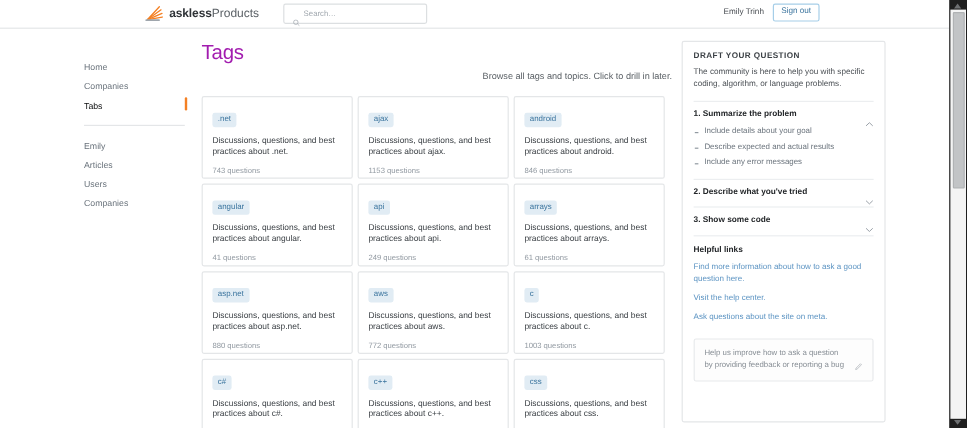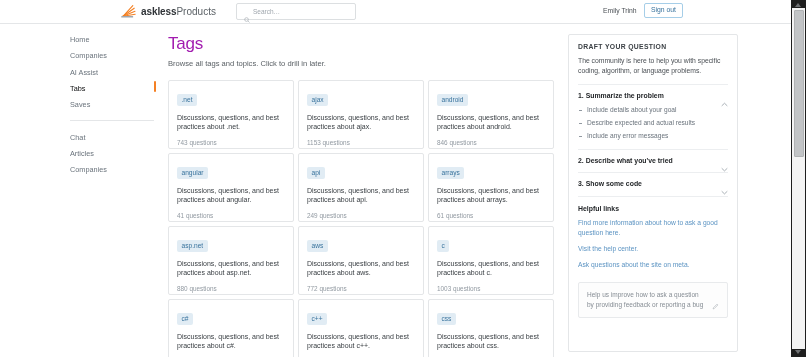--- a/index.html
+++ b/index.html
@@ -34,36 +34,36 @@
   .search-ph { font-size:6.5px; color:#9fa6ad; }
   .user-name { position:absolute; left:603px; top:7px; font-size:6.8px; color:#4a4f54; }
   .signout {
     position:absolute; left:644px; top:3px;
     font-size:6.8px; color:#39739d; background:#ffffff;
     border:1px solid #a6cee8; border-radius:2px;
     padding:3px 6px 3px 6px; line-height:1; cursor:pointer;
   }
 
   
-  .sidebar { position:absolute; left:60px; top:32px; width:100px; }
+  .sidebar { position:absolute; left:60px; top:48px; width:100px; }
   .side-item {
     position:relative; font-size:7.3px; color:#6a737c;
     padding:4.4px 0 4.4px 10px; cursor:pointer; line-height:1;
   }
   .side-item.active { color:#0c0d0e; font-weight:normal; }
   .side-item.active::after {
     content:""; position:absolute; right:4px; top:1px;
     width:1.6px; height:11px; background:#f48024; border-radius:1px;
   }
   .side-sep { height:1px; background:#e4e6e8; margin:8px 6px 8px 10px; }
 
   
   .main { position:absolute; left:168px; top:34px; width:392px; }
   .page-title { font-size:17px; font-weight:normal; color:#a21caf; line-height:1.15; letter-spacing:-0.2px; }
-  .page-sub { font-size:7.6px; color:#5b6166; margin-top:5px; }
+  .page-sub { font-size:7.6px; color:#5b6166; margin-top:5px;text-align:right; }
 
   .grid { margin-top:12px; display:grid; grid-template-columns:repeat(3,126px); column-gap:4px; row-gap:4px; }
   .tagcard {
     background:#ffffff; border:1px solid #e4e6e8; border-radius:2px;
     padding:7px 8px 6px 8px; height:69px; cursor:pointer;
   }
   .pill {
     display:inline-block; background:#e1ecf4; color:#39739d;
     font-size:6.6px; border-radius:2px; padding:2.4px 4.5px; line-height:1;
   }
@@ -143,26 +143,25 @@
       <span class="search-ph">Search…</span>
     </div>
 
     <span class="user-name">Emily Trinh</span>
     <button class="signout">Sign out</button>
   </div>
 
   <nav class="sidebar">
     <div class="side-item">Home</div>
     <div class="side-item">Companies</div>
-    <div class="side-item">AI Assist</div>
     <div class="side-item active">Tabs</div>
-    <div class="side-item">Saves</div>
     <div class="side-sep"></div>
-    <div class="side-item">Chat</div>
+    <div class="side-item">Emily</div>
     <div class="side-item">Articles</div>
+    <div class="side-item">Users</div>
     <div class="side-item">Companies</div>
   </nav>
 
   <div class="main">
     <h1 class="page-title">Tags</h1>
     <div class="page-sub">Browse all tags and topics. Click to drill in later.</div>
 
     <div class="grid">
       <div class="tagcard">
         <span class="pill">.net</span>

